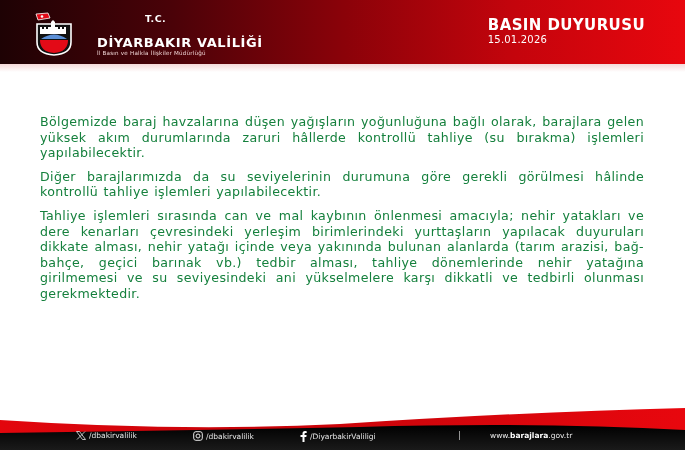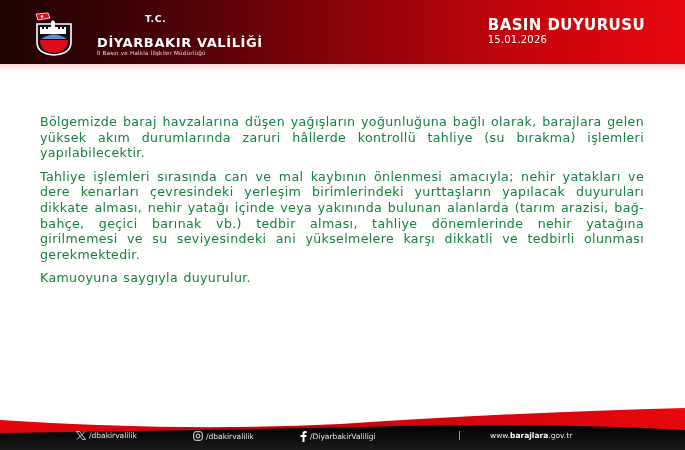--- a/index.html
+++ b/index.html
@@ -62,22 +62,22 @@
   </div>
   <div class="announce">
     <div class="title">BASIN DUYURUSU</div>
     <div class="date">15.01.2026</div>
   </div>
 </div>
 <div class="header-shadow"></div>
 
 <div class="content">
   <p>Bölgemizde baraj havzalarına düşen yağışların yoğunluğuna bağlı olarak, barajlara gelen yüksek akım durumlarında zaruri hâllerde kontrollü tahliye (su bırakma) işlemleri yapılabilecektir.</p>
+  <p>Diğer barajlarımızda da su seviyelerinin durumuna göre gerekli görülmesi hâlinde kontrollü tahliye işlemleri yapılabilecektir.</p>
   <p>Tahliye işlemleri sırasında can ve mal kaybının önlenmesi amacıyla; nehir yatakları ve dere kenarları çevresindeki yerleşim birimlerindeki yurttaşların yapılacak duyuruları dikkate alması, nehir yatağı içinde veya yakınında bulunan alanlarda (tarım arazisi, bağ-bahçe, geçici barınak vb.) tedbir alması, tahliye dönemlerinde nehir yatağına girilmemesi ve su seviyesindeki ani yükselmelere karşı dikkatli ve tedbirli olunması gerekmektedir.</p>
-  <p>Kamuoyuna saygıyla duyurulur.</p>
 </div>
 
 <svg class="footer-wave" viewBox="0 0 685 60" preserveAspectRatio="none">
   <defs>
     <linearGradient id="redg" x1="0" x2="1" y1="0" y2="0">
       <stop offset="0" stop-color="#e3060d"></stop>
       <stop offset="0.35" stop-color="#c70309"></stop>
       <stop offset="0.6" stop-color="#d0050b"></stop>
       <stop offset="1" stop-color="#e8070e"></stop>
     </linearGradient>

